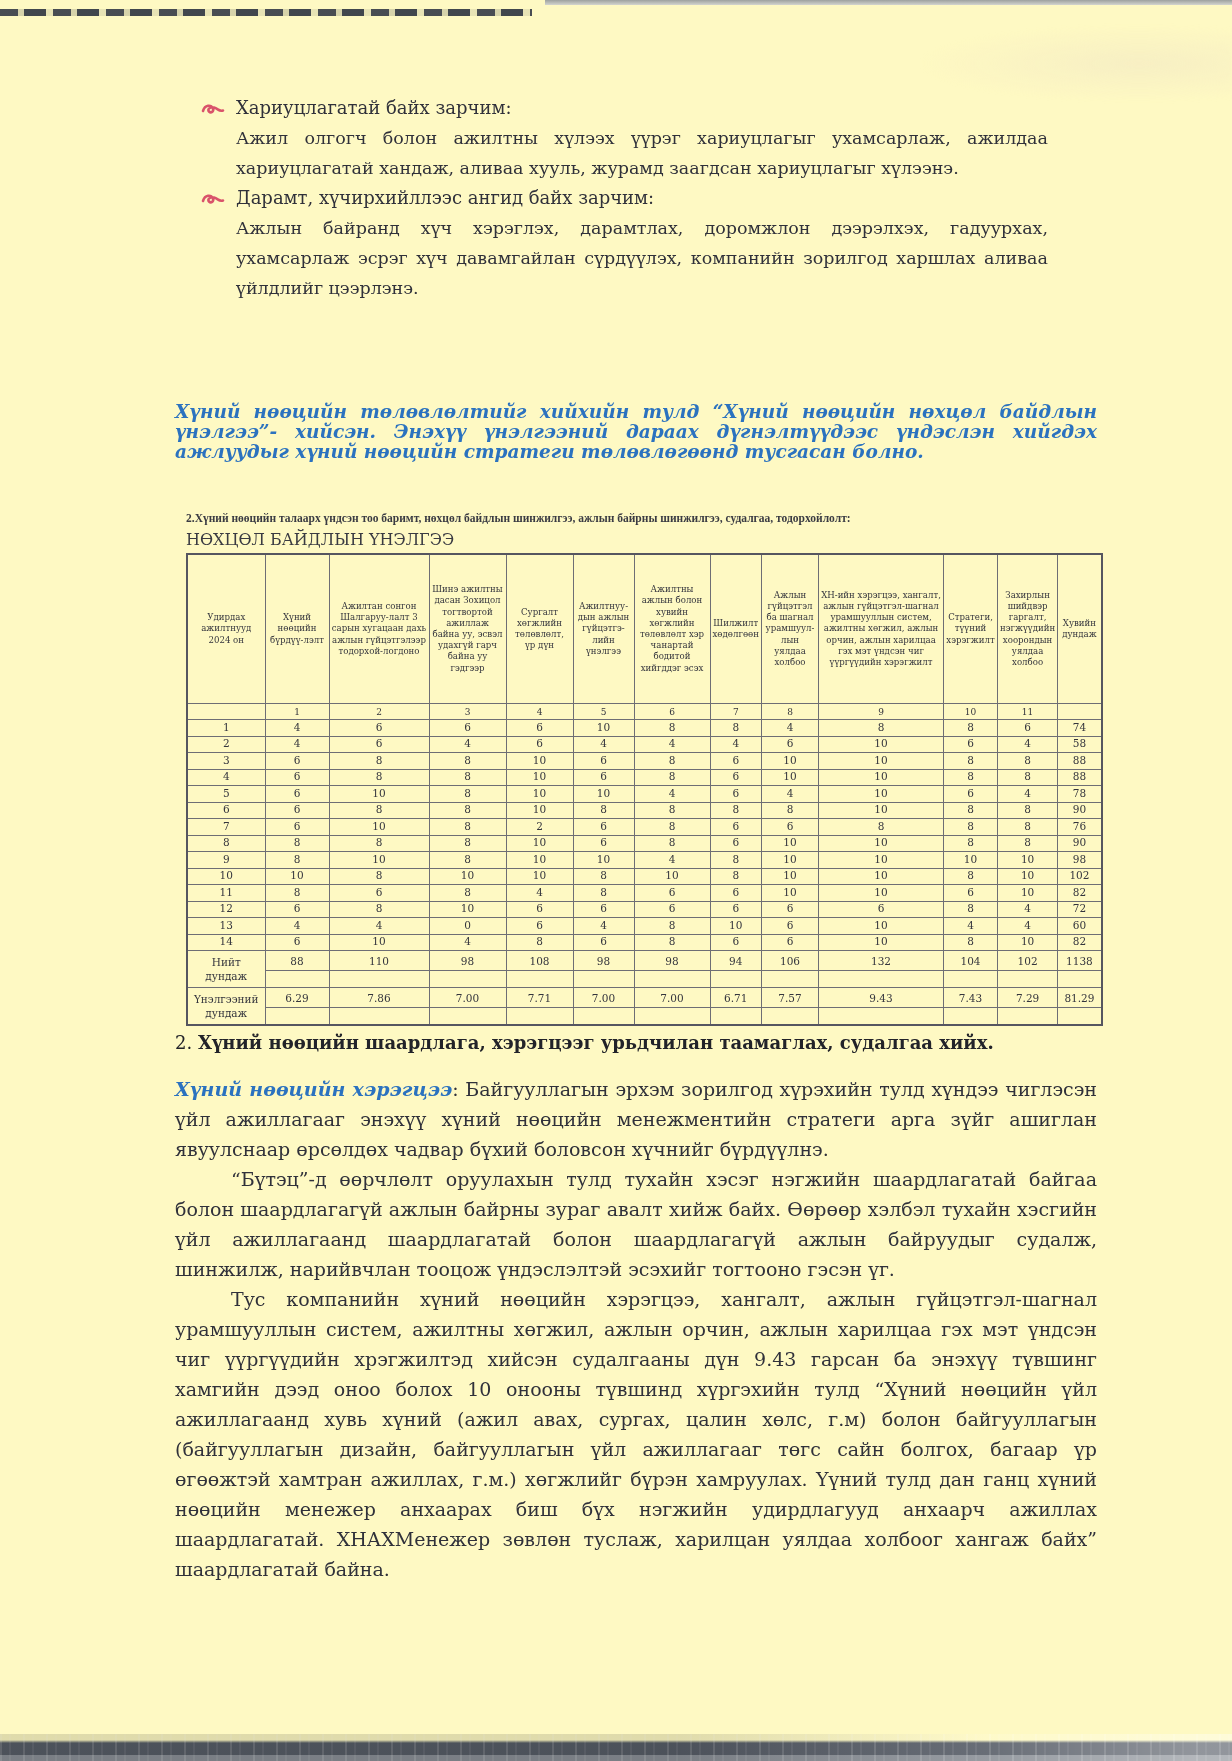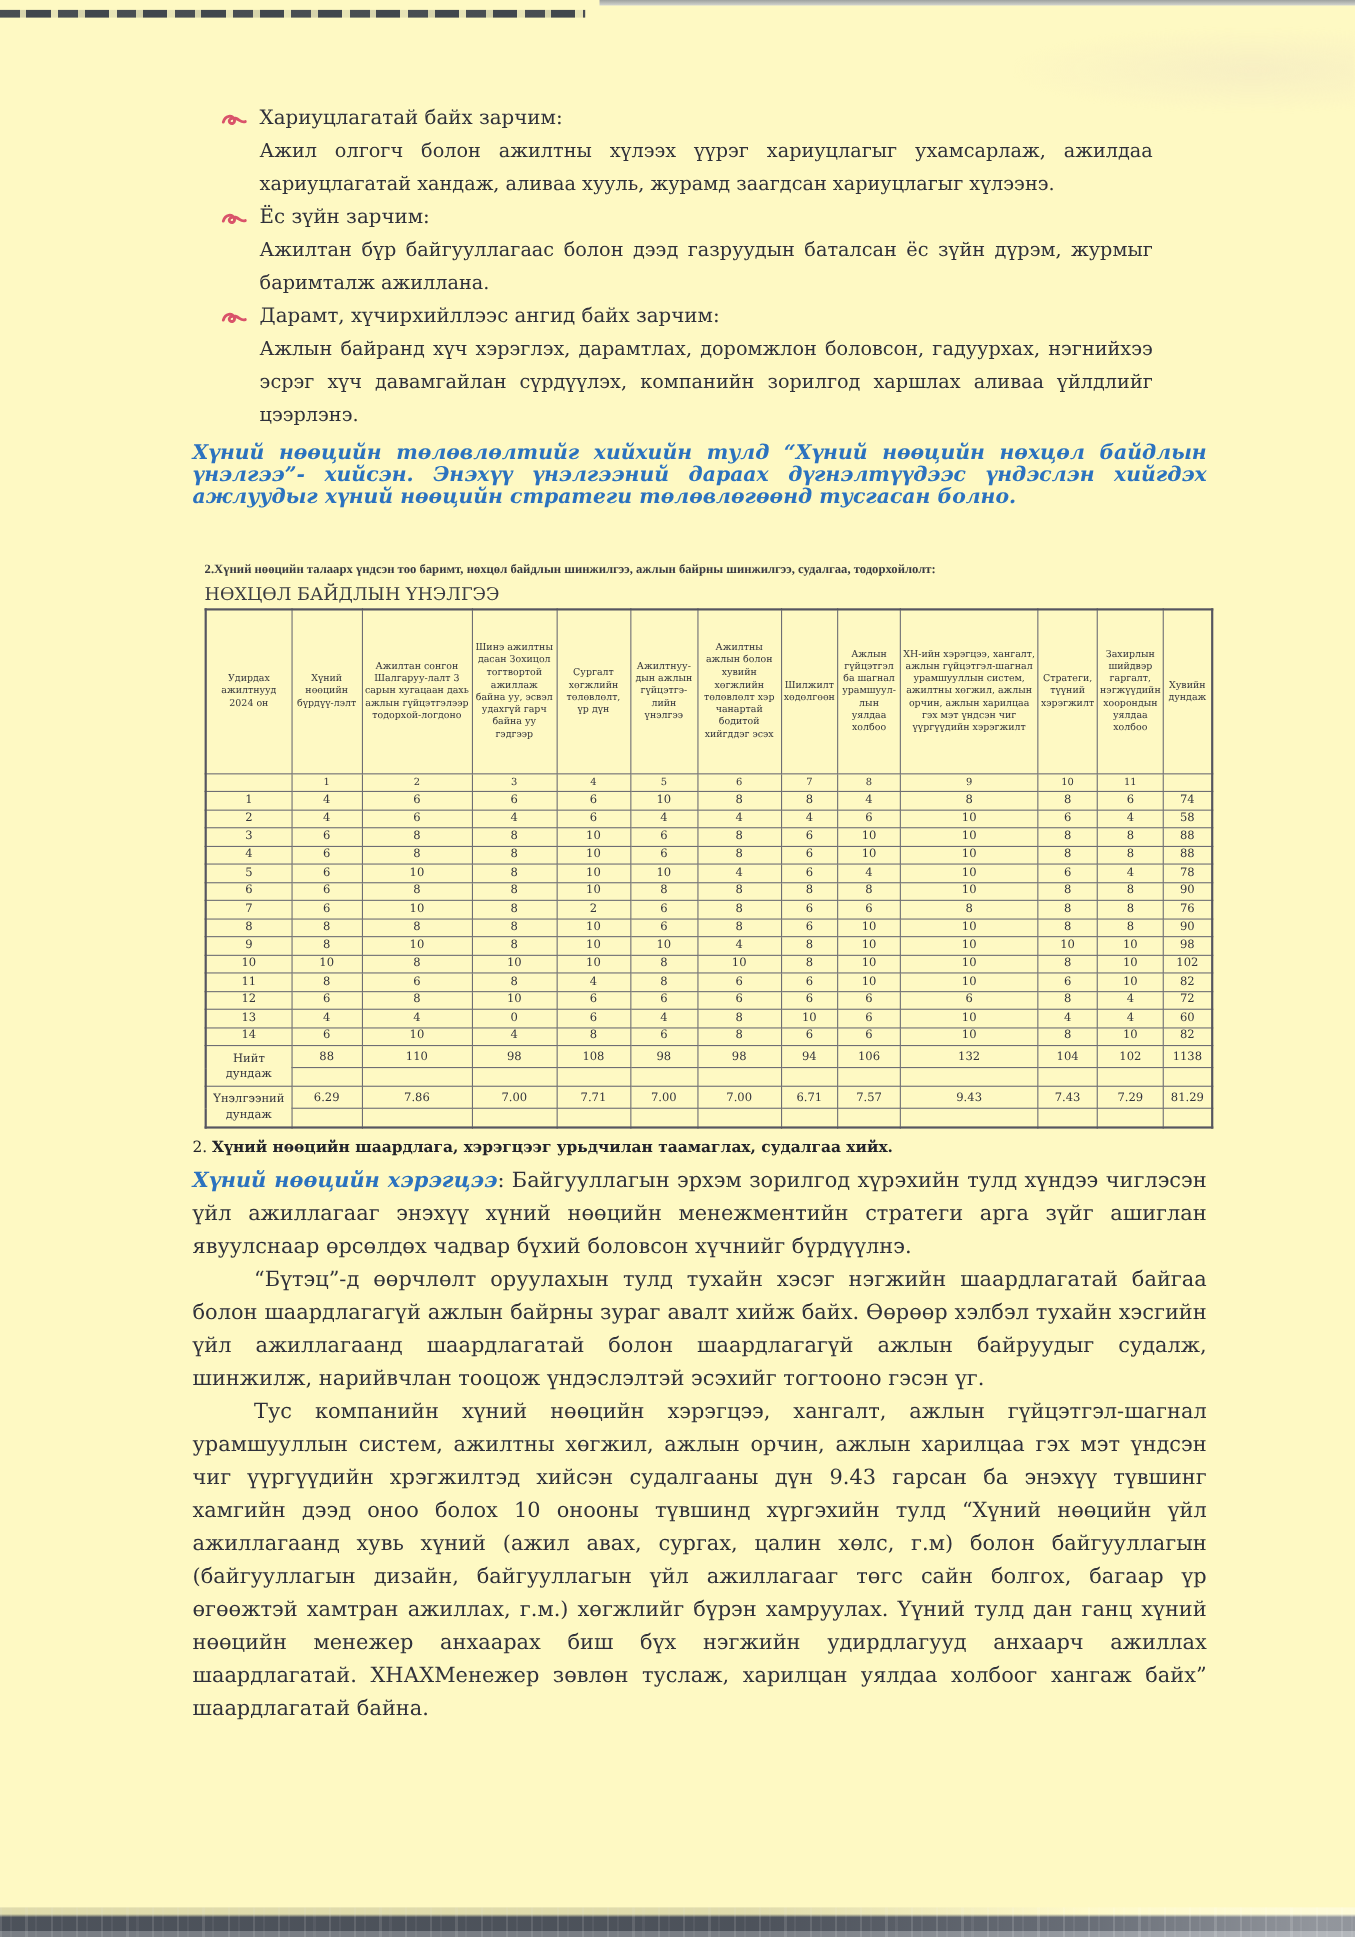--- a/index.html
+++ b/index.html
@@ -59,21 +59,21 @@
     overflow:hidden;padding:1px 2px;color:#34353d;
   }
   tr.hdr th{font-size:8.6px;font-weight:normal;line-height:1.3;height:146px;}
   tr.numrow td{font-size:9px;height:15px;padding:0;}
   tbody tr.datarow td{font-size:10.5px;height:15.5px;padding:0 2px;line-height:1.1;}
   tr.sumrow td{font-size:10.5px;height:17px;vertical-align:middle;}
   tr.sumrow2 td{height:14px;}
   td.sumlabel{font-size:8.8px;line-height:1.35;}
   
   .sec2{position:absolute;top:1028px;left:175px;width:922px;margin:0;}
-  .sec2-heading{font-size:14px;line-height:30px;font-weight:normal;margin:0 0 0 0;color:#222329;}
+  .sec2-heading{font-size:18px;line-height:30px;font-weight:normal;margin:0 0 16px 0;color:#222329;}
   .sec2-heading .b{font-weight:bold;}
   .para{font-size:19px;line-height:30px;text-align:justify;margin:0;color:#30313a;}
   .para.indent{text-indent:56px;}
   .blue-lead{color:var(--accent-blue,#2b72bf);font-weight:bold;font-style:italic;}
 </style>
 </head>
 <body>
 
 <div class="page">
 
@@ -93,33 +93,22 @@
         <div class="pi-body">Ажил олгогч болон ажилтны хүлээх үүрэг хариуцлагыг ухамсарлаж, ажилдаа хариуцлагатай хандаж, аливаа хууль, журамд заагдсан хариуцлагыг хүлээнэ.</div>
       </div>
     </div>
     <div class="p-item">
       <span class="bullet">
         <svg width="26" height="16" viewBox="0 0 26 16">
             <path d="M3 11 C5 4.5, 11 4.5, 13 8.5 C14 11.5, 11 13.5, 9 11.5 C7 9.5, 10 6.5, 14 7.5 C18 8.5, 19 12, 23 10.5" stroke="#d9536a" stroke-width="2.6" fill="none" stroke-linecap="round"></path>
           </svg>
       </span>
       <div class="pi-text">
-        <div class="pi-title">Ёс зүйн зарчим:</div>
-        <div class="pi-body">Ажилтан бүр байгууллагаас болон дээд газруудын баталсан ёс зүйн дүрэм, журмыг баримталж ажиллана.</div>
-      </div>
-    </div>
-    <div class="p-item">
-      <span class="bullet">
-        <svg width="26" height="16" viewBox="0 0 26 16">
-            <path d="M3 11 C5 4.5, 11 4.5, 13 8.5 C14 11.5, 11 13.5, 9 11.5 C7 9.5, 10 6.5, 14 7.5 C18 8.5, 19 12, 23 10.5" stroke="#d9536a" stroke-width="2.6" fill="none" stroke-linecap="round"></path>
-          </svg>
-      </span>
-      <div class="pi-text">
         <div class="pi-title">Дарамт, хүчирхийллээс ангид байх зарчим:</div>
-        <div class="pi-body">Ажлын байранд хүч хэрэглэх, дарамтлах, доромжлон боловсон, гадуурхах, нэгнийхээ эсрэг хүч давамгайлан сүрдүүлэх, компанийн зорилгод харшлах аливаа үйлдлийг цээрлэнэ.</div>
+        <div class="pi-body">Ажлын байранд хүч хэрэглэх, дарамтлах, доромжлон дээрэлхэх, гадуурхах, ухамсарлаж эсрэг хүч давамгайлан сүрдүүлэх, компанийн зорилгод харшлах аливаа үйлдлийг цээрлэнэ.</div>
       </div>
     </div>
   </div>
 
   <p class="blue-note">Хүний нөөцийн төлөвлөлтийг хийхийн тулд “Хүний нөөцийн нөхцөл байдлын үнэлгээ”- хийсэн. Энэхүү үнэлгээний дараах дүгнэлтүүдээс үндэслэн хийгдэх ажлуудыг хүний нөөцийн стратеги төлөвлөгөөнд тусгасан болно.</p>
 
   <div class="tbl-caption">2.Хүний нөөцийн талаарх үндсэн тоо баримт, нөхцөл байдлын шинжилгээ, ажлын байрны шинжилгээ, судалгаа, тодорхойлолт:</div>
   <div class="tbl-subtitle">НӨХЦӨЛ БАЙДЛЫН ҮНЭЛГЭЭ</div>
 
   <div class="tblwrap">

